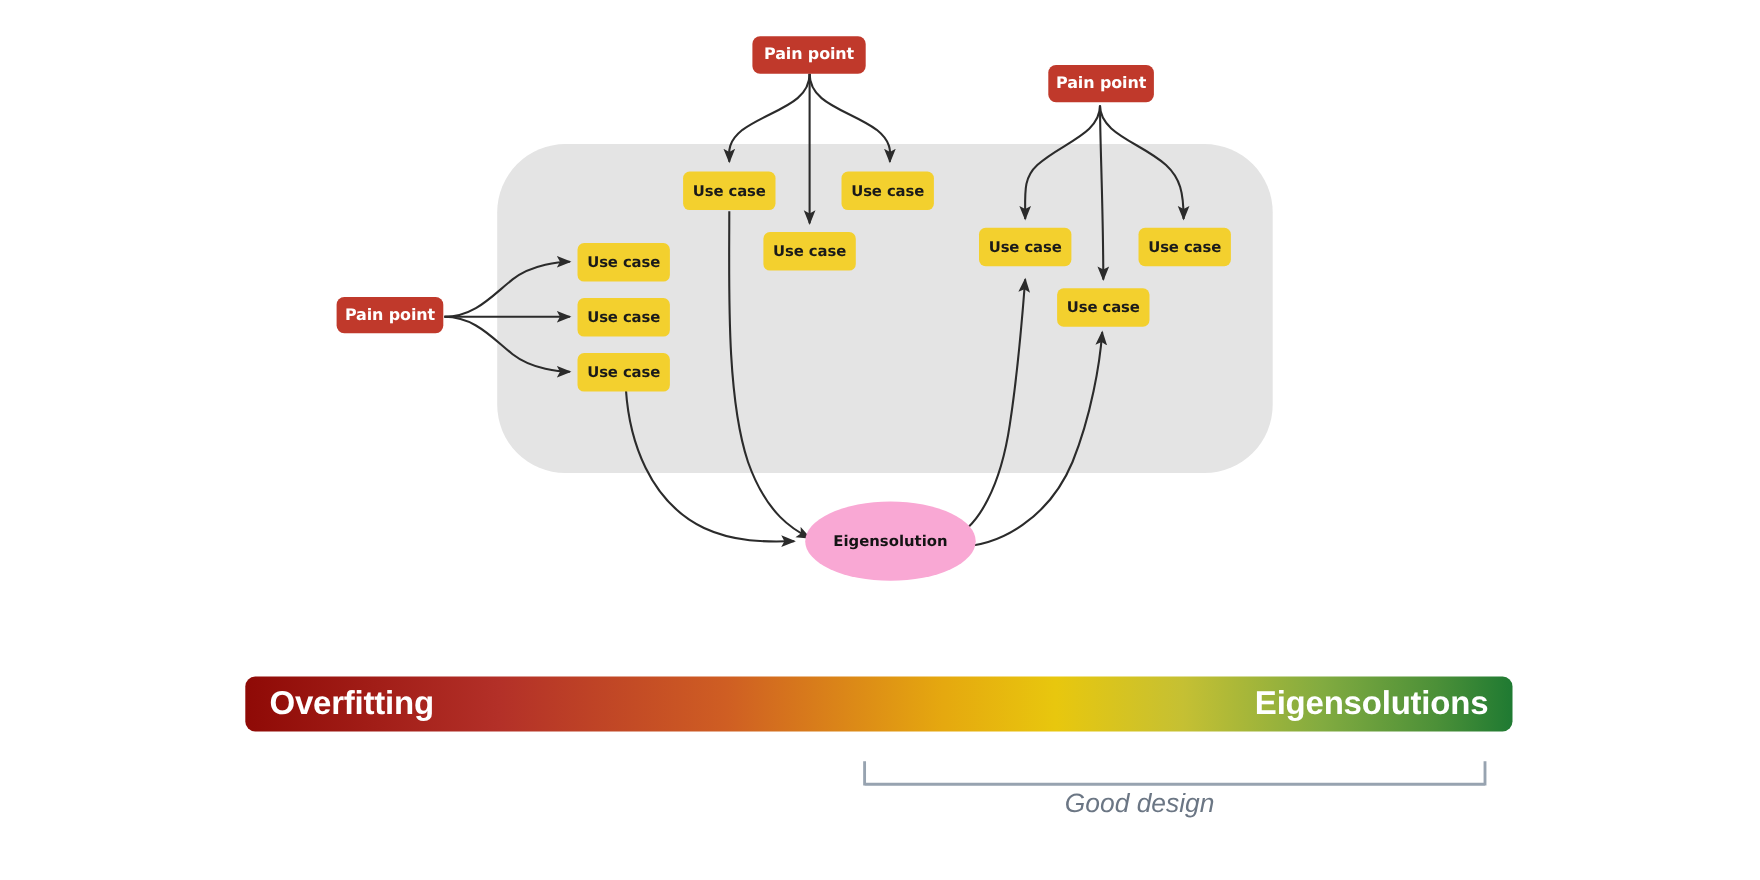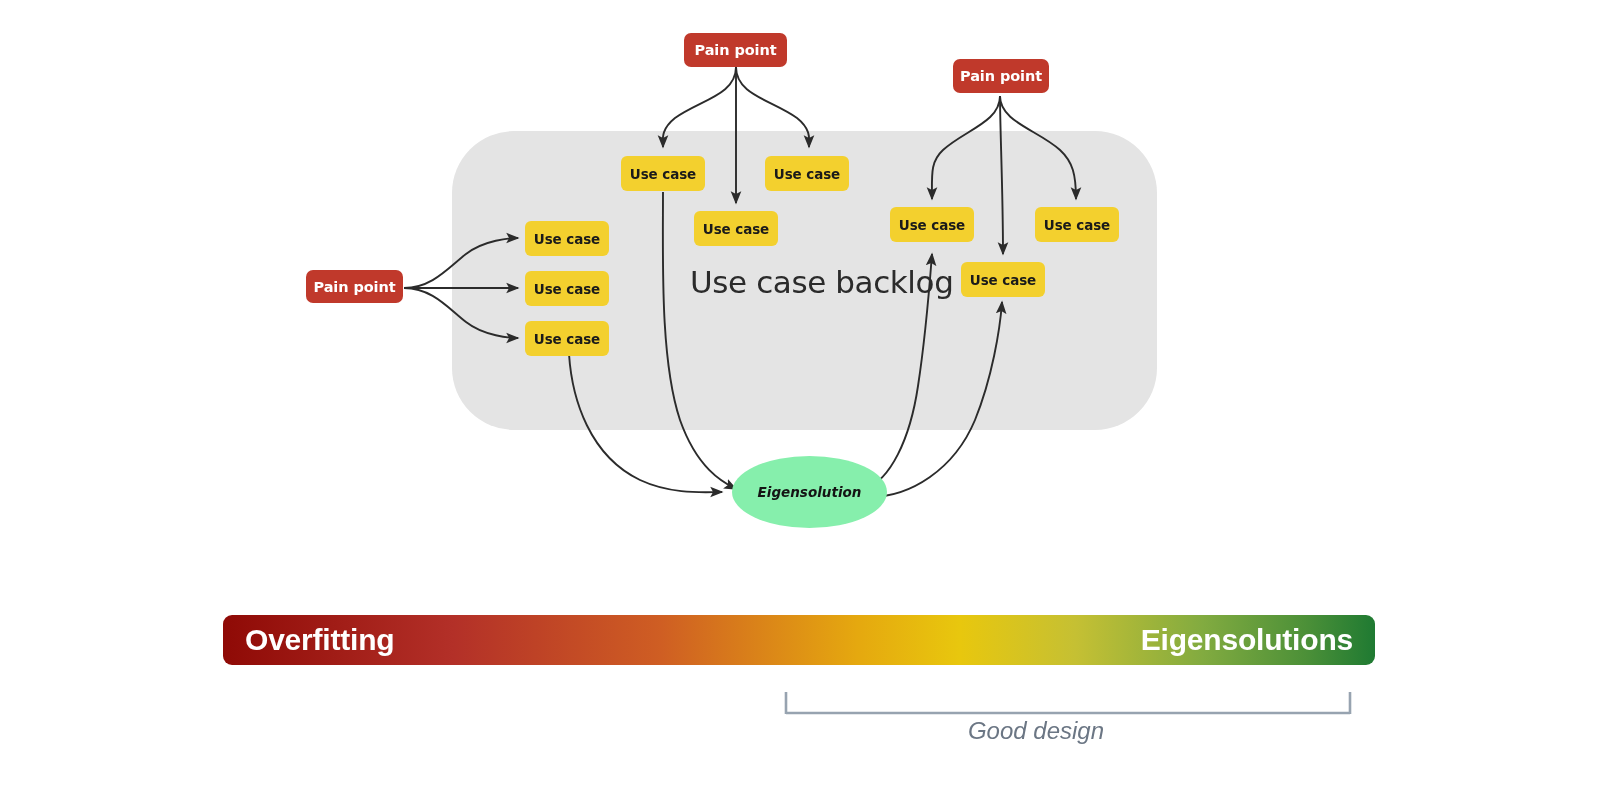--- a/index.html
+++ b/index.html
@@ -47,25 +47,24 @@
     text-align: right;
   }
   .use-case {
     background: #f3d02e;
     color: #1a1a1a;
     border-radius: 6px;
     font-size: 13.5px;
     letter-spacing: -0.1px;
   }
   .eigensolution {
-    background: #86efac;
+    background: #f9a8d4;
     color: #141414;
     border-radius: 50%;
     font-size: 13.5px;
-    font-style: italic;
   }
   .backlog-panel {
     position: absolute;
     background: #e4e4e4;
     border-radius: 62px;
   }
   .backlog-label {
     position: absolute;
     font-family: "DejaVu Sans", sans-serif;
     font-weight: 400;
@@ -181,21 +180,20 @@
   </div>
 
   <div class="node use-case" style="left:1035px; top:207px; width:84px; height:35px;">
     <span>Use case</span>
   </div>
 
   <div class="node use-case" style="left:961px; top:262px; width:84px; height:35px;">
     <span>Use case</span>
   </div>
 
-  <div class="backlog-label" style="left:690px; top:264px;">Use case backlog</div>
 
   <div class="node eigensolution" style="left:732px; top:456px; width:155px; height:72px;">
     <span>Eigensolution</span>
   </div>
 
   <div class="spectrum-bar" style="left:223px; top:615px; width:1152px; height:50px;
               background: linear-gradient(to right, #8f0a06 0%, #b33028 20%, #cf5e23 38%, #e5a80f 55%, #e8c70e 64%, #c5c033 74%, #82ab40 85%, #4c9038 94%, #1f7a32 100%);">
     <span class="spectrum-label">Overfitting</span>
     <span class="spectrum-label">Eigensolutions</span>
   </div>

